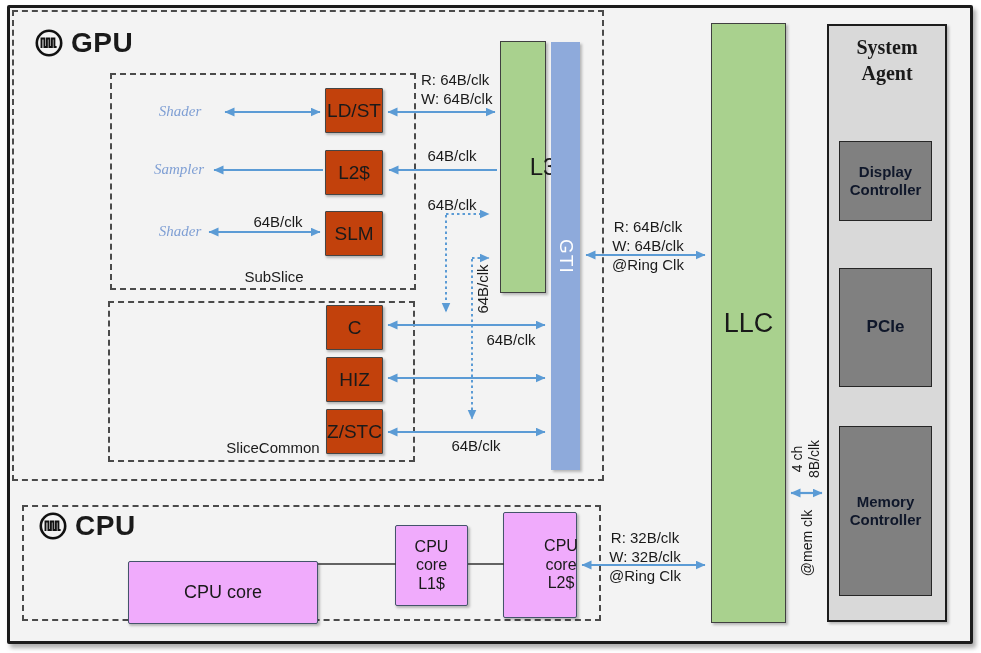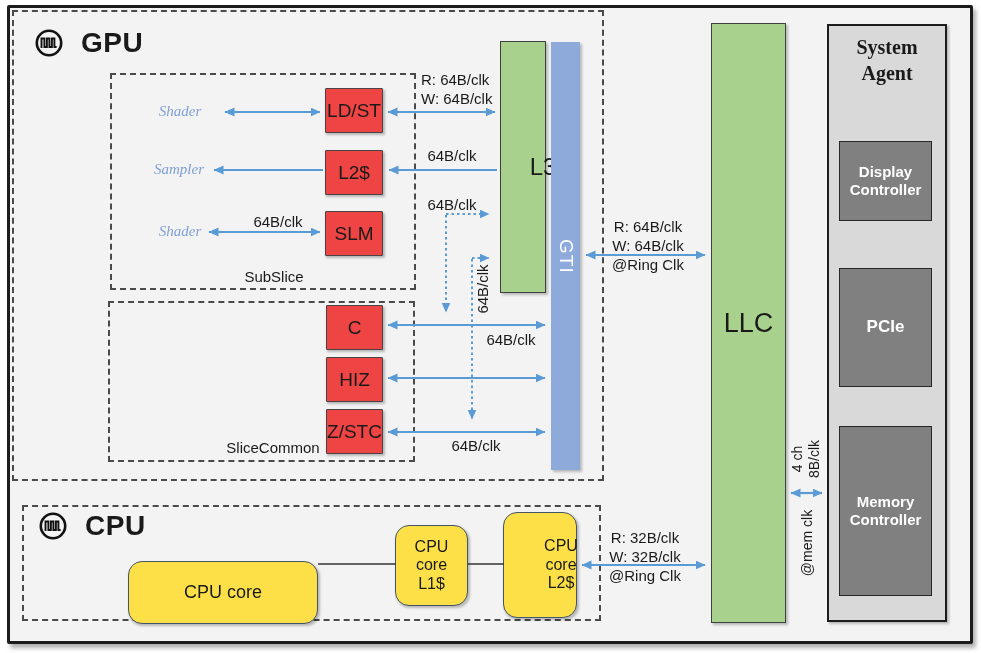--- a/index.html
+++ b/index.html
@@ -4,35 +4,35 @@
 <style>
   html,body{margin:0;padding:0;background:#fff;}
   #stage{position:relative;width:981px;height:653px;background:#ffffff;
          font-family:"Liberation Sans",sans-serif;color:#1a1a1a;overflow:hidden;}
   #frame{position:absolute;left:7px;top:5px;width:960px;height:633px;
          background:#f3f3f3;border:3px solid #1c1c1c;border-radius:2px;
          box-shadow:3px 4px 4px rgba(110,110,110,.55);}
   .dashed{position:absolute;border:2px dashed #4a4a4a;box-sizing:border-box;}
   .box{position:absolute;display:flex;align-items:center;justify-content:center;
        box-sizing:border-box;text-align:center;}
-  .unit{background:#ef4444;border:1.5px solid #454545;border-radius:1px;
+  .unit{background:#c2410c;border:1.5px solid #454545;border-radius:1px;
         font-size:19px;box-shadow:1.5px 2px 2.5px rgba(0,0,0,.25);}
   .green{background:#A9D18E;border:1.5px solid #404040;
          box-shadow:1.5px 2px 2.5px rgba(0,0,0,.25);}
   .gti{background:#8EAADB;color:#ffffff;box-shadow:1.5px 2px 2.5px rgba(0,0,0,.25);}
-  .cpubox{background:#fde047;border:1.5px solid #44546A;border-radius:14px;
+  .cpubox{background:#f0abfc;border:1.5px solid #44546A;border-radius:2px;
           box-shadow:1.5px 2px 2.5px rgba(0,0,0,.25);}
-  .sa-block{background:#808080;border:1.5px solid #262626;color:#ffffff;
+  .sa-block{background:#808080;border:1.5px solid #262626;color:#0f172a;
             font-weight:bold;font-size:15px;line-height:1.2;}
   .lbl{position:absolute;font-size:15px;white-space:nowrap;}
   .center{transform:translateX(-50%);}
   .rot{transform:translate(-50%,-50%) rotate(-90deg);transform-origin:center;}
   .client{position:absolute;font-family:"Liberation Serif",serif;font-style:italic;
           font-size:15px;color:#7F9FD4;transform:translateX(-50%);white-space:nowrap;}
-  .big-title{position:absolute;display:flex;align-items:center;gap:17px;
+  .big-title{position:absolute;display:flex;align-items:center;gap:7px;
              font-size:28px;font-weight:bold;letter-spacing:.5px;}
   .zone-tag{position:absolute;font-size:15px;transform:translateX(-50%);}
   svg.overlay{position:absolute;left:0;top:0;pointer-events:none;}
 </style>
 </head>
 <body>
 
 <div id="stage">
   <div id="frame"></div>
 

